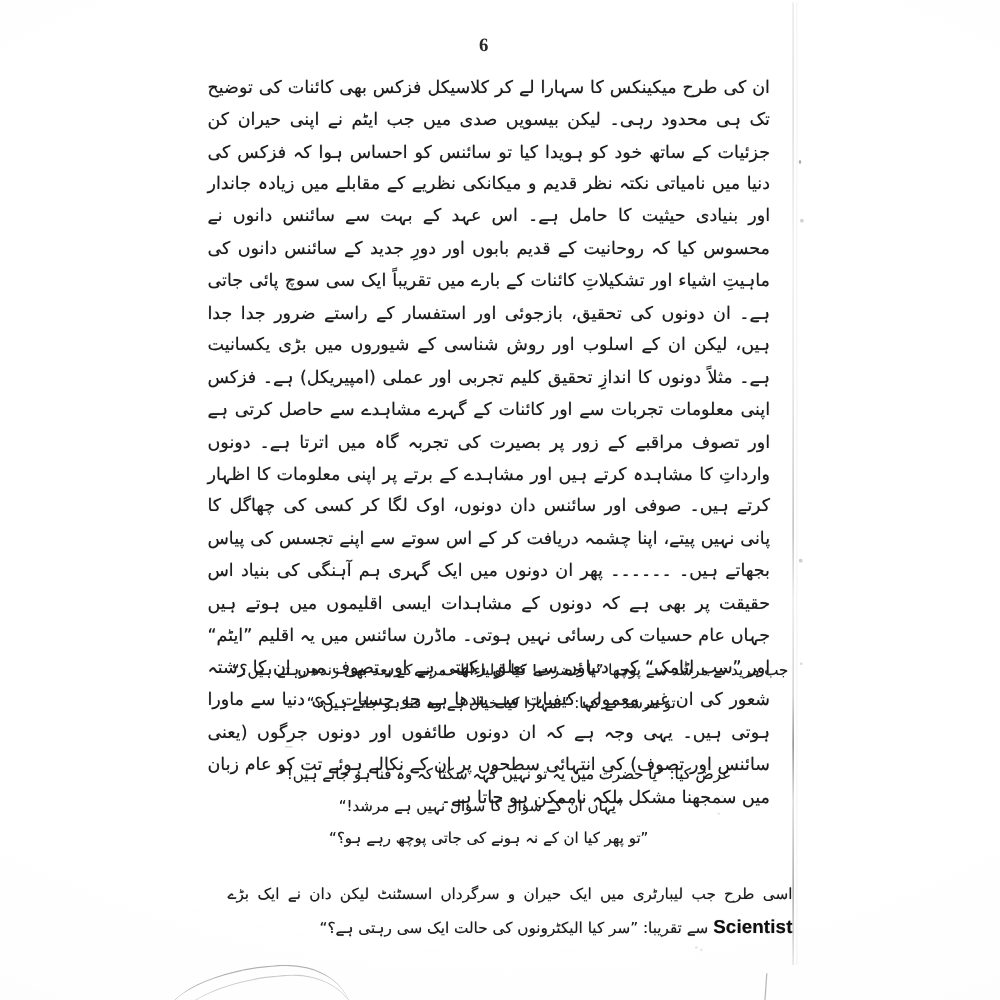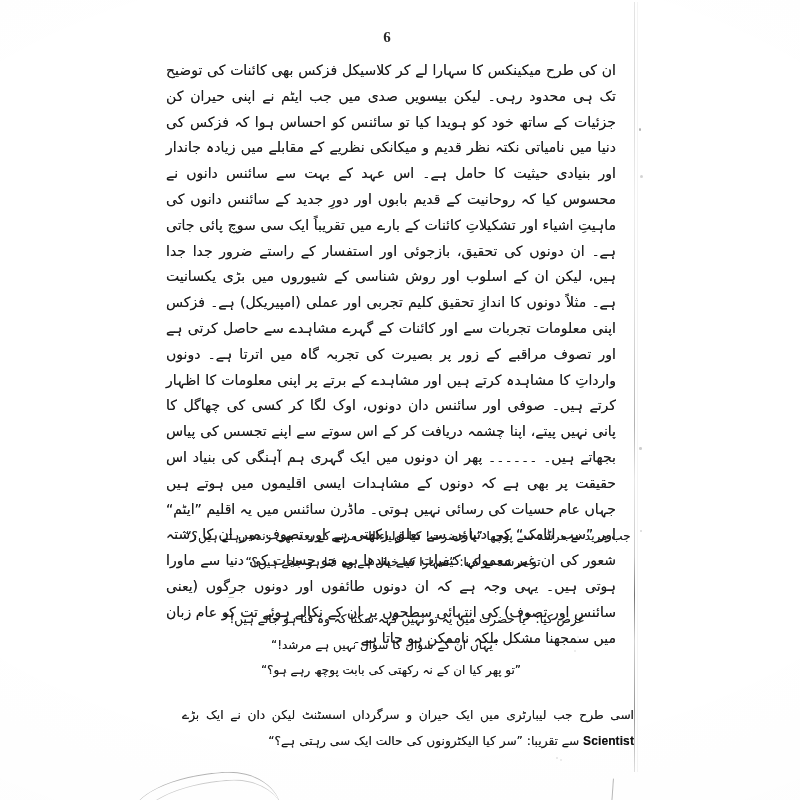--- a/index.html
+++ b/index.html
@@ -102,21 +102,21 @@
     text-align-last: right;
     font-size: 12.2px;
     line-height: 25.5px;
   }
   .closing-block p { margin: 0; }
   .latin-inline {
     direction: ltr;
     unicode-bidi: isolate;
     font-family: "Liberation Sans", "DejaVu Sans", sans-serif;
     font-weight: bold;
-    font-size: 12px;
+    font-size: 15px;
     color: #101010;
     letter-spacing: 0.1px;
     margin-top: 33px;
   }
 
   
   .scan-edge-right {
     position: absolute;
     top: 2px;
     left: 634px;
@@ -200,21 +200,21 @@
 
   <div class="body-block urdu">
     <p>ان کی طرح میکینکس کا سہارا لے کر کلاسیکل فزکس بھی کائنات کی توضیح تک ہی محدود رہی۔ لیکن بیسویں صدی میں جب ایٹم نے اپنی حیران کن جزئیات کے ساتھ خود کو ہویدا کیا تو سائنس کو احساس ہوا کہ فزکس کی دنیا میں نامیاتی نکتہ نظر قدیم و میکانکی نظریے کے مقابلے میں زیادہ جاندار اور بنیادی حیثیت کا حامل ہے۔ اس عہد کے بہت سے سائنس دانوں نے محسوس کیا کہ روحانیت کے قدیم بابوں اور دورِ جدید کے سائنس دانوں کی ماہیتِ اشیاء اور تشکیلاتِ کائنات کے بارے میں تقریباً ایک سی سوچ پائی جاتی ہے۔ ان دونوں کی تحقیق، بازجوئی اور استفسار کے راستے ضرور جدا جدا ہیں، لیکن ان کے اسلوب اور روش شناسی کے شیوروں میں بڑی یکسانیت ہے۔ مثلاً دونوں کا اندازِ تحقیق کلیم تجربی اور عملی (امپیریکل) ہے۔ فزکس اپنی معلومات تجربات سے اور کائنات کے گہرے مشاہدے سے حاصل کرتی ہے اور تصوف مراقبے کے زور پر بصیرت کی تجربہ گاہ میں اترتا ہے۔ دونوں وارداتِ کا مشاہدہ کرتے ہیں اور مشاہدے کے برتے پر اپنی معلومات کا اظہار کرتے ہیں۔ صوفی اور سائنس دان دونوں، اوک لگا کر کسی کی چھاگل کا پانی نہیں پیتے، اپنا چشمہ دریافت کر کے اس سوتے سے اپنے تجسس کی پیاس بجھاتے ہیں۔ ۔۔۔۔۔۔ پھر ان دونوں میں ایک گہری ہم آہنگی کی بنیاد اس حقیقت پر بھی ہے کہ دونوں کے مشاہدات ایسی اقلیموں میں ہوتے ہیں جہاں عام حسیات کی رسائی نہیں ہوتی۔ ماڈرن سائنس میں یہ اقلیم ”ایٹم“ اور ”سب اٹامک“ کی دنیاؤں سے تعلق رکھتی ہے اور تصوف میں ان کا رشتہ شعور کی ان غیر معمولی کیفیات سے بندھا ہے جو حسیات کی دنیا سے ماورا ہوتی ہیں۔ یہی وجہ ہے کہ ان دونوں طائفوں اور دونوں جرگوں (یعنی سائنس اور تصوف) کی انتہائی سطحوں پر ان کے نکالے ہوئے تت کو عام زبان میں سمجھنا مشکل بلکہ ناممکن ہو جاتا ہے۔</p>
   </div>
 
   <div class="dialogue-block urdu">
     <span class="dialogue-line l1">جب مرید نے مرشد سے پوچھا ”یا حضرت! کیا اولیاءاللہ مرنے کے بعد بھی زندہ رہتے ہیں؟“</span>
     <span class="dialogue-line l2">تو مرشد نے کہا: ”تمہارا کیا خیال ہے وہ فنا ہو جاتے ہیں؟“</span>
     <span class="dialogue-line l3">عرض کیا: ”یا حضرت میں یہ تو نہیں کہہ سکتا کہ وہ فنا ہو جاتے ہیں!“</span>
     <span class="dialogue-line l5">”یہاں ان کے سوال کا سوال نہیں ہے مرشد!“</span>
-    <span class="dialogue-line l6">”تو پھر کیا ان کے نہ رکھتی کی بابت پوچھ رہے ہو؟“</span>
+    <span class="dialogue-line l6">”تو پھر کیا ان کے نہ ہونے کی جاتی پوچھ رہے ہو؟“</span>
   </div>
 
   <div class="closing-block urdu">
     <p><span>اسی طرح جب لیبارٹری میں ایک حیران و سرگرداں اسسٹنٹ لیکن دان نے ایک بڑے</span> <span class="latin-inline">Scientist</span> <span>سے تقریبا: ”سر کیا الیکٹرونوں کی حالت ایک سی رہتی ہے؟“</span></p>
   </div>
 
   <div class="scan-edge-right"></div>
   <div class="scan-edge-right2"></div>
 
   <div class="scan-speck" style="left:639px;top:128px;width:2px;height:3px;"></div>

